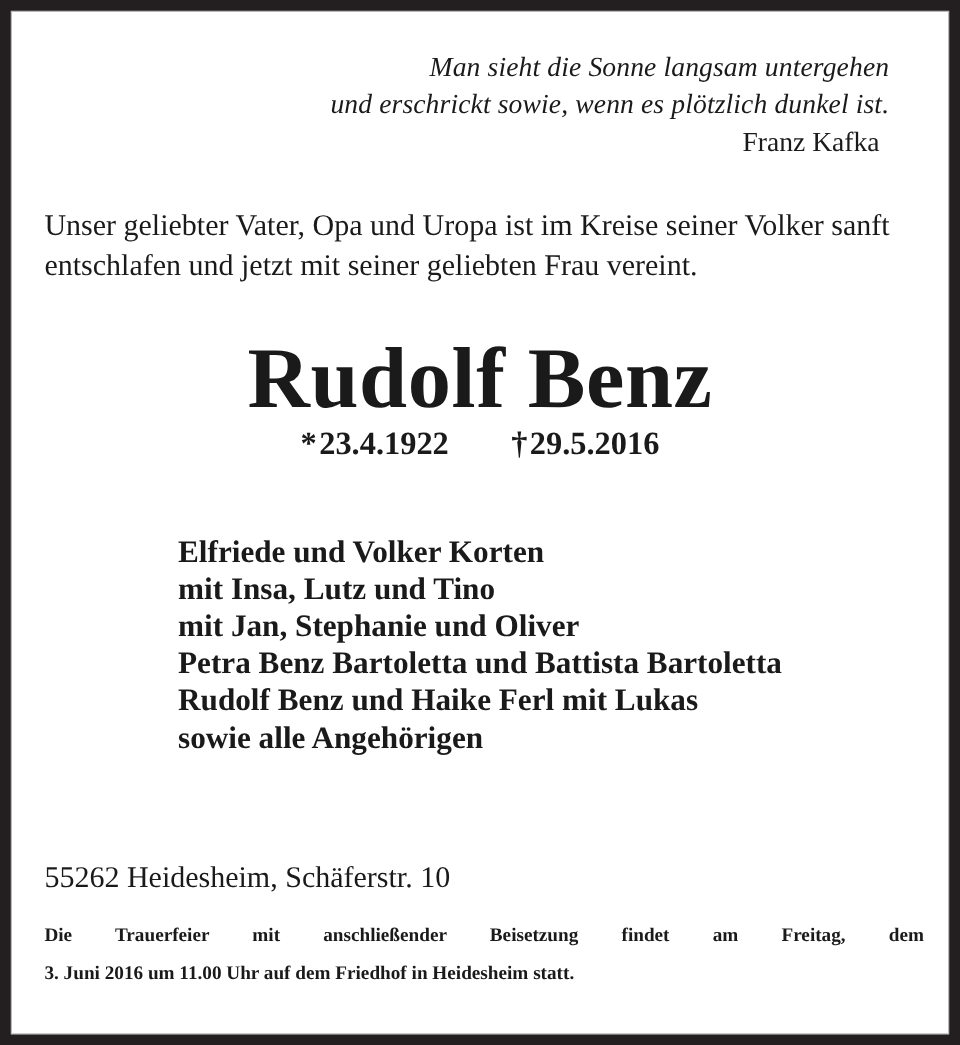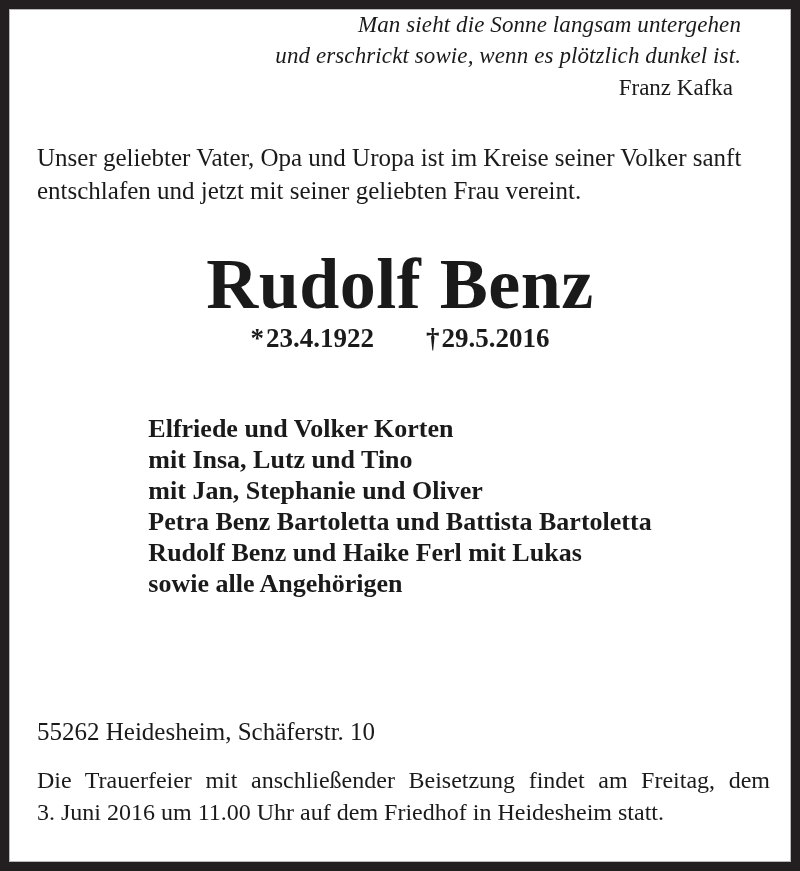--- a/index.html
+++ b/index.html
@@ -37,21 +37,21 @@
     top: 0;
     right: 0;
     bottom: 0;
     padding: 0 19px;
     box-sizing: border-box;
     color: #1a1a1a;
   }
 
   
   .quote-block {
-    margin-top: 0;
+    margin-top: 31px;
     text-align: right;
     padding-right: 31px;
   }
   .quote-line {
     font-style: italic;
     font-size: 23px;
     line-height: 31px;
     letter-spacing: 0.1px;
     white-space: nowrap;
   }
@@ -119,23 +119,24 @@
   .address {
     padding-left: 9px;
     font-size: 25px;
     line-height: 31px;
     margin-bottom: 17px;
     white-space: nowrap;
   }
   .service-note {
     padding-left: 9px;
     padding-right: 2px;
-    font-size: 24px;
+    font-size: 16px;
     line-height: 32px;
     text-align: justify;
+    font-weight: bold;
   }
   .service-note .tail { white-space: nowrap; }
 </style>
 </head>
 <body>
 
 <div class="page">
   <div class="frame">
     <div class="sheet">
 

